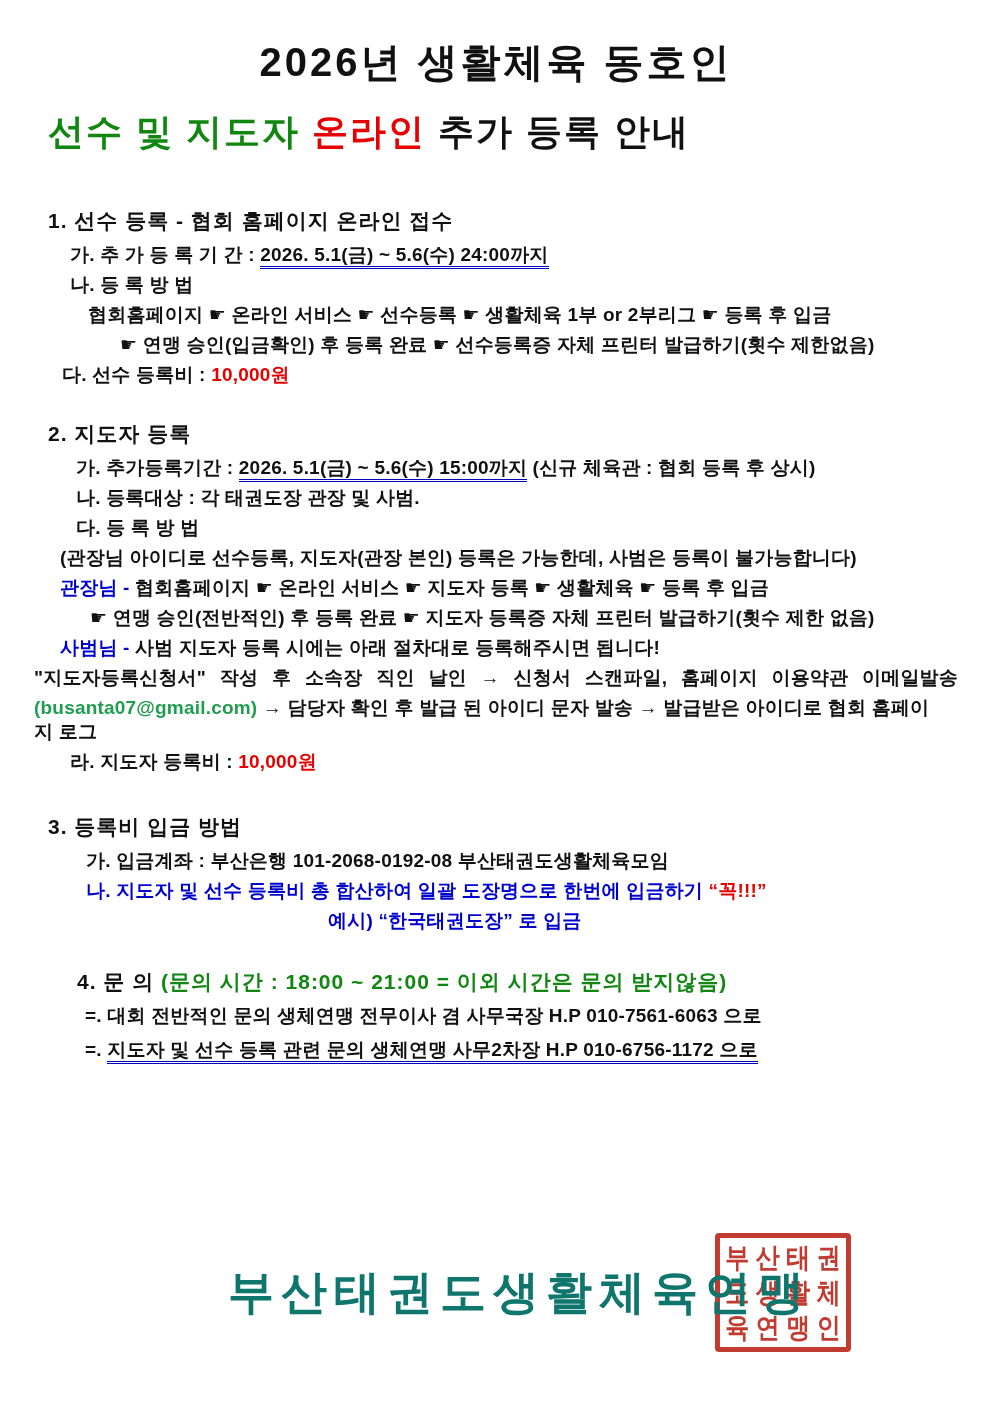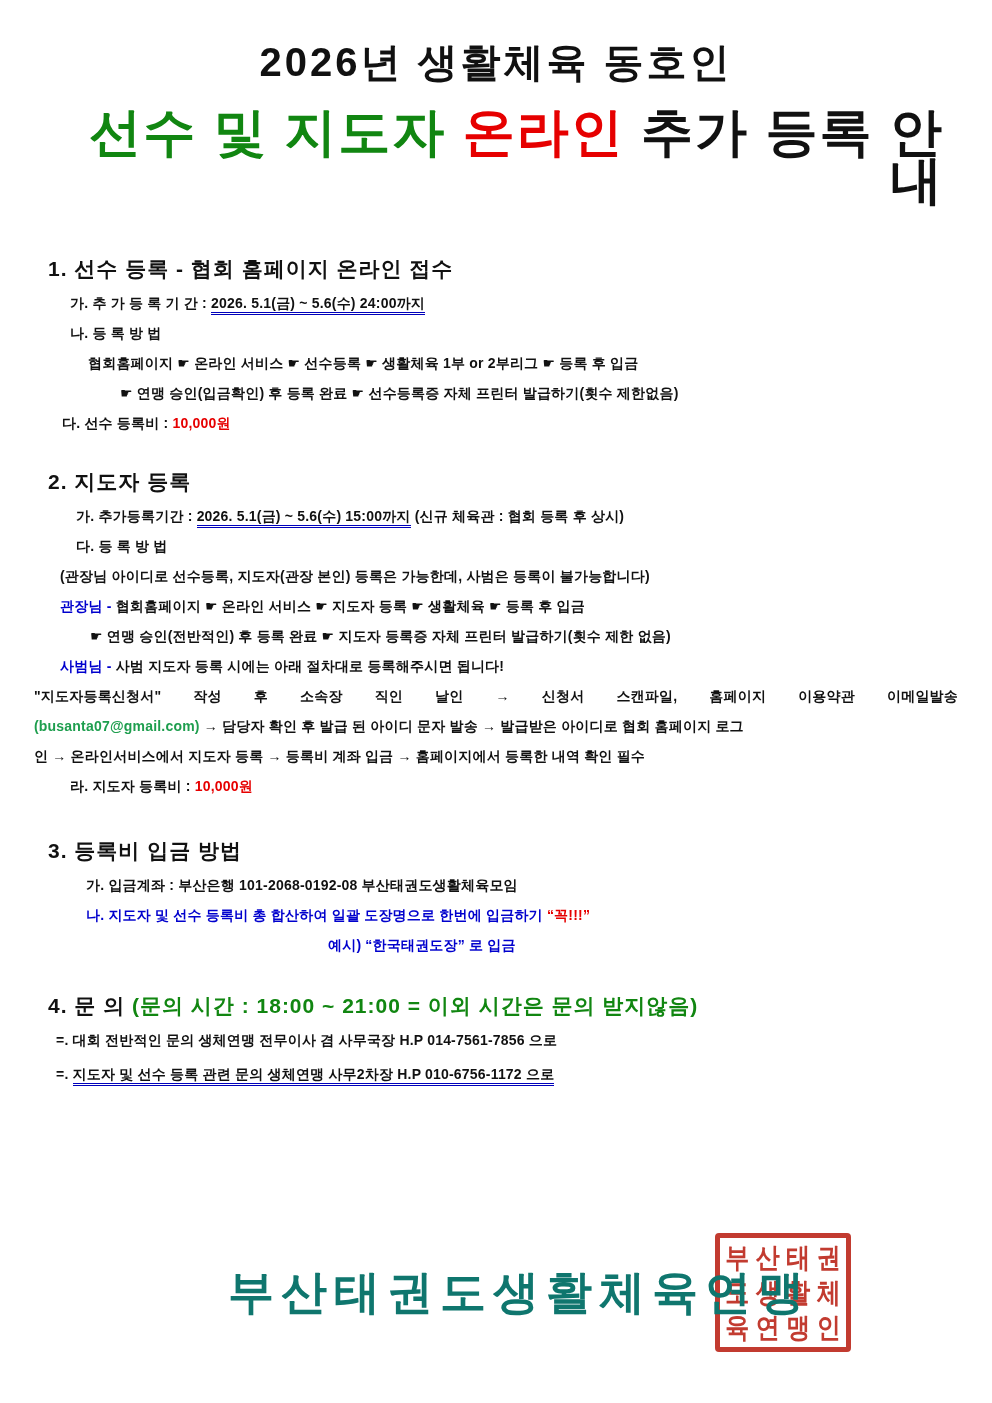--- a/index.html
+++ b/index.html
@@ -10,29 +10,29 @@
     font-family:"Liberation Sans","DejaVu Sans",sans-serif;
     font-weight:700;
     color:#111111;
     overflow:hidden;
   }
   .content{position:absolute;top:0;left:0;width:992px;padding:38px 48px 0 48px;box-sizing:border-box;}
   .title1{
     text-align:center;font-size:40px;line-height:48px;letter-spacing:3px;color:#111;
   }
   .title2{
-    text-align:right;font-size:52px;line-height:48px;letter-spacing:2px;margin-top:22px;
+    text-align:left;font-size:36px;line-height:48px;letter-spacing:2px;margin-top:22px;
   }
   .sections{margin-top:52px;}
   .section{margin:0;}
   .sec-gap2{margin-top:34px;}
   .sec-gap3{margin-top:40px;}
-  .sec-gap4{margin-top:36px;}
+  .sec-gap4{margin-top:36px;margin-left:29px;}
   .heading{font-size:21px;line-height:26px;margin-bottom:9px;letter-spacing:1px;}
-  .line{font-size:14px;line-height:24px;margin-bottom:6px;letter-spacing:0.2px;}
+  .line{font-size:19px;line-height:24px;margin-bottom:6px;letter-spacing:0.2px;}
   .line.justify{text-align:justify;text-align-last:justify;}
   .c-r{color:#e60000;}
   .c-b{color:#0000cd;}
   .c-g{color:#118611;}
   .c-g2{color:#1e9e4e;}
   .u{border-bottom:3px double #0000bb;padding-bottom:1px;}
   .footer-org{
     position:absolute;left:228px;top:1262px;
     font-size:46px;letter-spacing:7px;color:#0f766e;z-index:2;
     white-space:nowrap;
@@ -61,39 +61,39 @@
           <div class="heading"><span>1. 선수 등록 - 협회 홈페이지 온라인 접수</span></div>
           <div class="line" style="margin-left: 22px;"><span>가. 추 가 등 록 기 간 :  </span><span class="u">2026. 5.1(금) ~ 5.6(수) 24:00까지</span></div>
           <div class="line" style="margin-left: 22px;"><span>나. 등 록 방 법</span></div>
           <div class="line" style="margin-left: 40px;"><span>협회홈페이지 ☛ 온라인 서비스 ☛ 선수등록 ☛ 생활체육 1부 or 2부리그 ☛ 등록 후 입금</span></div>
           <div class="line" style="margin-left: 72px;"><span>☛ 연맹 승인(입금확인) 후 등록 완료  ☛ 선수등록증 자체 프린터 발급하기(횟수 제한없음)</span></div>
           <div class="line" style="margin-left: 14px;"><span>다. 선수 등록비 : </span><span class="c-r">10,000원</span></div>
         </div>
         <div class="section sec-gap2">
           <div class="heading"><span>2. 지도자 등록</span></div>
           <div class="line" style="margin-left: 28px;"><span>가. 추가등록기간 : </span><span class="u">2026. 5.1(금) ~ 5.6(수) 15:00까지</span><span> (신규 체육관 : 협회 등록 후 상시)</span></div>
+          <div class="line" style="margin-left: 28px;"><span>나. 등록대상 : 각 태권도장 관장 및 사범.</span></div>
           <div class="line" style="margin-left: 28px;"><span>다. 등 록 방 법</span></div>
           <div class="line" style="margin-left: 12px;"><span>(관장님 아이디로 선수등록, 지도자(관장 본인) 등록은 가능한데, 사범은 등록이 불가능합니다)</span></div>
           <div class="line" style="margin-left: 12px;"><span class="c-b">관장님 - </span><span>협회홈페이지 ☛ 온라인 서비스 ☛ 지도자 등록 ☛ 생활체육 ☛ 등록 후 입금</span></div>
           <div class="line" style="margin-left: 42px;"><span>☛ 연맹 승인(전반적인) 후 등록 완료 ☛ 지도자 등록증 자체 프린터 발급하기(횟수 제한 없음)</span></div>
           <div class="line" style="margin-left: 12px;"><span class="c-b">사범님 - </span><span>사범 지도자 등록 시에는 아래 절차대로 등록해주시면 됩니다!</span></div>
           <div class="line justify" style="margin-left: -14px; margin-right: -14px;"><span>"지도자등록신청서"  작성  후  소속장  직인  날인  →  신청서  스캔파일,  홈페이지  이용약관  이메일발송</span></div>
           <div class="line" style="margin-left: -14px;"><span class="c-g2">(busanta07@gmail.com)</span><span> → 담당자 확인 후 발급 된 아이디 문자 발송 → 발급받은 아이디로 협회 홈페이지 로그</span></div>
-          <div class="line" style="margin-left: -14px;"><span>인 → 온라인서비스에서 지도자 등록 → 등록비 계좌 입금 → 홈페이지에서 등록한 내역 확인 필수</span></div>
           <div class="line" style="margin-left: 22px;"><span>라. 지도자 등록비 : </span><span class="c-r">10,000원</span></div>
         </div>
         <div class="section sec-gap3">
           <div class="heading"><span>3. 등록비 입금 방법</span></div>
           <div class="line" style="margin-left: 38px;"><span>가. 입금계좌 : 부산은행 101-2068-0192-08 부산태권도생활체육모임</span></div>
           <div class="line" style="margin-left: 38px;"><span class="c-b">나. 지도자 및 선수 등록비 총 합산하여 일괄 도장명으로 한번에 입금하기 </span><span class="c-r">“꼭!!!”</span></div>
           <div class="line" style="margin-left: 280px;"><span class="c-b">예시)  “한국태권도장” 로 입금</span></div>
         </div>
         <div class="section sec-gap4">
           <div class="heading"><span>4. 문 의 </span><span class="c-g">(문의 시간 : 18:00 ~ 21:00 = 이외 시간은 문의 받지않음)</span></div>
-          <div class="line" style="margin-left: 8px; margin-bottom: 10px;"><span>=. 대회 전반적인 문의 생체연맹 전무이사 겸 사무국장 H.P 014-7561-7856 으로</span></div>
+          <div class="line" style="margin-left: 8px; margin-bottom: 10px;"><span>=. 대회 전반적인 문의 생체연맹 전무이사 겸 사무국장 H.P 010-7561-6063 으로</span></div>
           <div class="line" style="margin-left: 8px; margin-bottom: 10px;"><span>=. </span><span class="u">지도자 및 선수 등록 관련 문의 생체연맹 사무2차장 H.P 010-6756-1172 으로</span></div>
         </div>
       </div>
   </div>
   <div class="footer-org">부산태권도생활체육연맹</div>
   <div class="seal">
       <span>부</span>
       <span>산</span>
       <span>태</span>
       <span>권</span>

